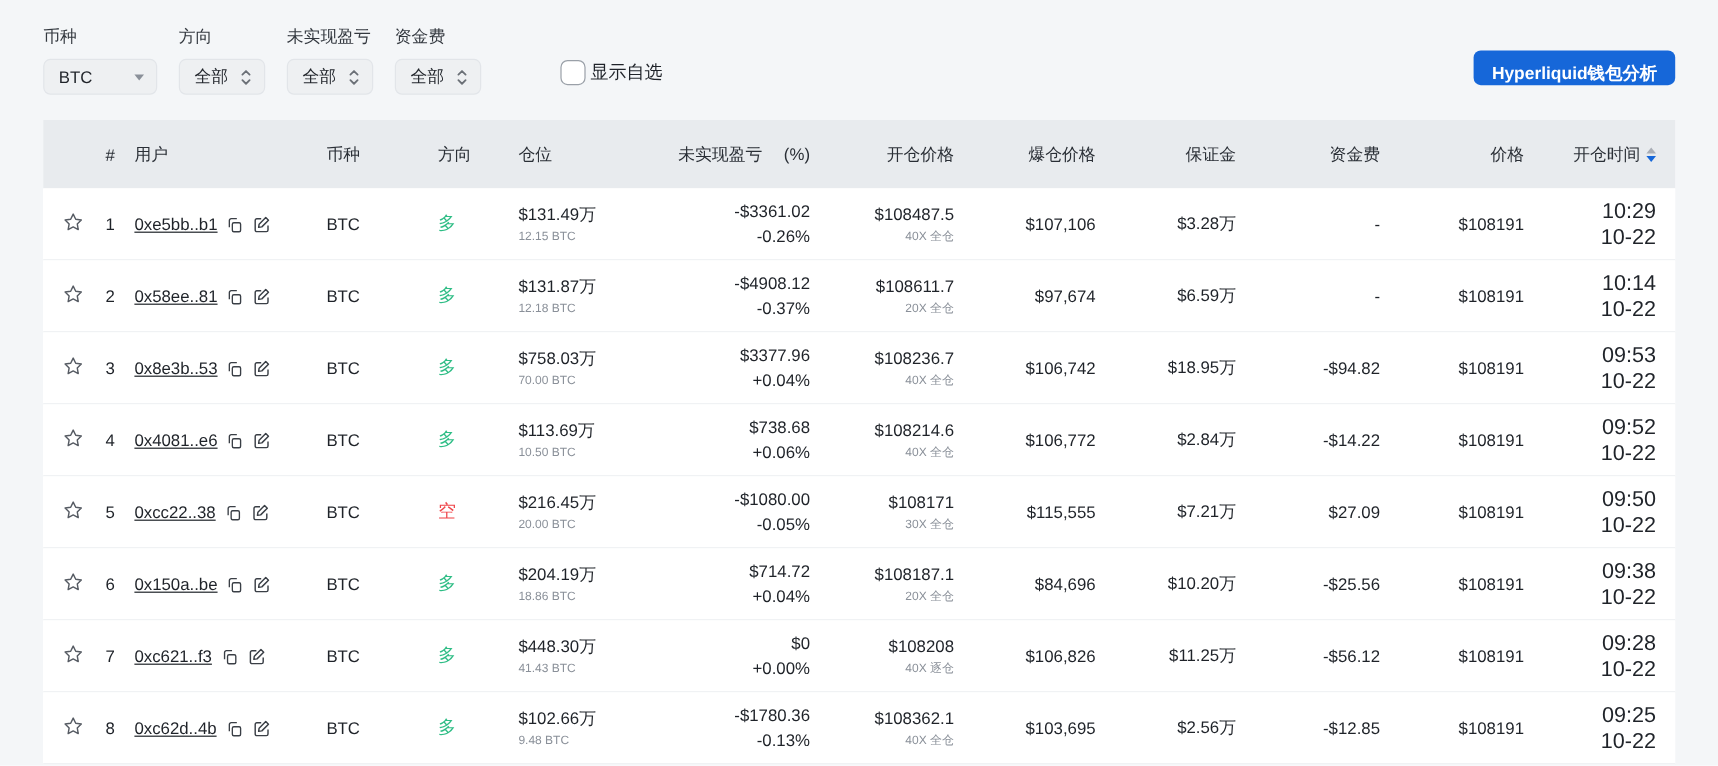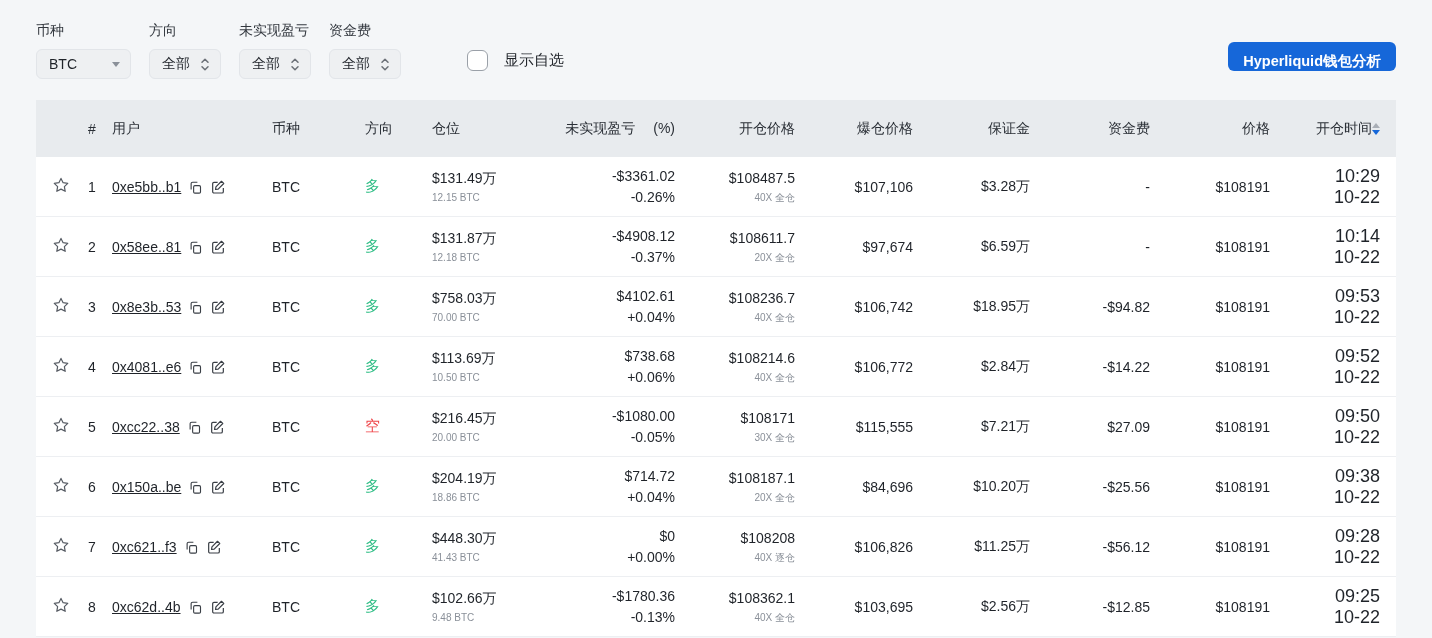--- a/index.html
+++ b/index.html
@@ -17,21 +17,21 @@
   .filter-group { display:flex; flex-direction:column; gap:9px; }
   .filter-label { font-size:14px; color:#33383f; }
   .select-box {
     height:30px; background:#eef0f2; border:1px solid #e2e5e9; border-radius:6px;
     display:flex; align-items:center; gap:10px; padding:0 10px 0 12px;
     font-size:14px; color:#1f2329; cursor:pointer;
   }
   .select-box.wide { width:95px; justify-content:space-between; }
   .caret-down { width:0; height:0; border-left:4px solid transparent; border-right:4px solid transparent; border-top:5px solid #8a9099; }
   .updown svg { display:block; }
-  .fav-group { display:flex; align-items:center; gap:16px; margin-top:28px;padding-left:48px; }
+  .fav-group { display:flex; align-items:center; gap:4px; margin-top:28px;padding-left:48px; }
   .checkbox { width:21px; height:21px; border:1.5px solid #9aa0a8; border-radius:6px; background:#fff; cursor:pointer; }
   .fav-label { font-size:15px; color:#1f2329; }
 
   .wallet-btn {
     position:absolute; top:42px; right:36px; height:29px;
     background:var(--accent); color:#fff; border:none; border-radius:6px;
     font-size:14.5px; font-weight:bold; padding:10px 15px; cursor:pointer;
     font-family:"Liberation Sans","DejaVu Sans",sans-serif;
   }
 
@@ -57,21 +57,21 @@
   .icon-btn svg { display:block; }
   .star { display:inline-flex; cursor:pointer; color:#565b63; }
   .dir { font-size:15px; font-weight:500; }
   .long { color:var(--green); }
   .short { color:var(--red); }
   .positive { color:var(--green); }
   .negative { color:var(--red); }
   .zero, .neutral { color:#1f2329; }
   .time-cell div { font-size:18px; line-height:21px; }
   .pnl-head { display:flex; justify-content:flex-end; gap:18px; }
-  .time-head { display:flex; justify-content:flex-end; align-items:center; cursor:pointer; }
+  .time-head { display:flex; justify-content:flex-end; align-items:center; gap:5px; cursor:pointer; }
   .sort-icon { display:flex; flex-direction:column; gap:2px; }
   .sort-up { width:0; height:0; border-left:4px solid transparent; border-right:4px solid transparent; border-bottom:5px solid #a9aeb6; }
   .sort-down { width:0; height:0; border-left:4px solid transparent; border-right:4px solid transparent; border-top:5px solid var(--accent); }
 </style>
 </head>
 <body>
 
 <div class="filter-bar">
   <div class="filter-group">
     <div class="filter-label">币种</div>
@@ -270,21 +270,21 @@
             </svg>
       </span>
     </div>
     <div class="td">BTC</div>
     <div class="td"><span class="dir long">多</span></div>
     <div class="td">
       <div class="main">$758.03万</div>
       <div class="sub">70.00 BTC</div>
     </div>
     <div class="td r positive">
-      <div class="main">$4102.61</div>
+      <div class="main">$3377.96</div>
       <div class="main">+0.04%</div>
     </div>
     <div class="td r">
       <div class="main">$108236.7</div>
       <div class="sub">40X 全仓</div>
     </div>
     <div class="td r">$106,742</div>
     <div class="td r">$18.95万</div>
     <div class="td r negative">-$94.82</div>
     <div class="td r">$108191</div>

